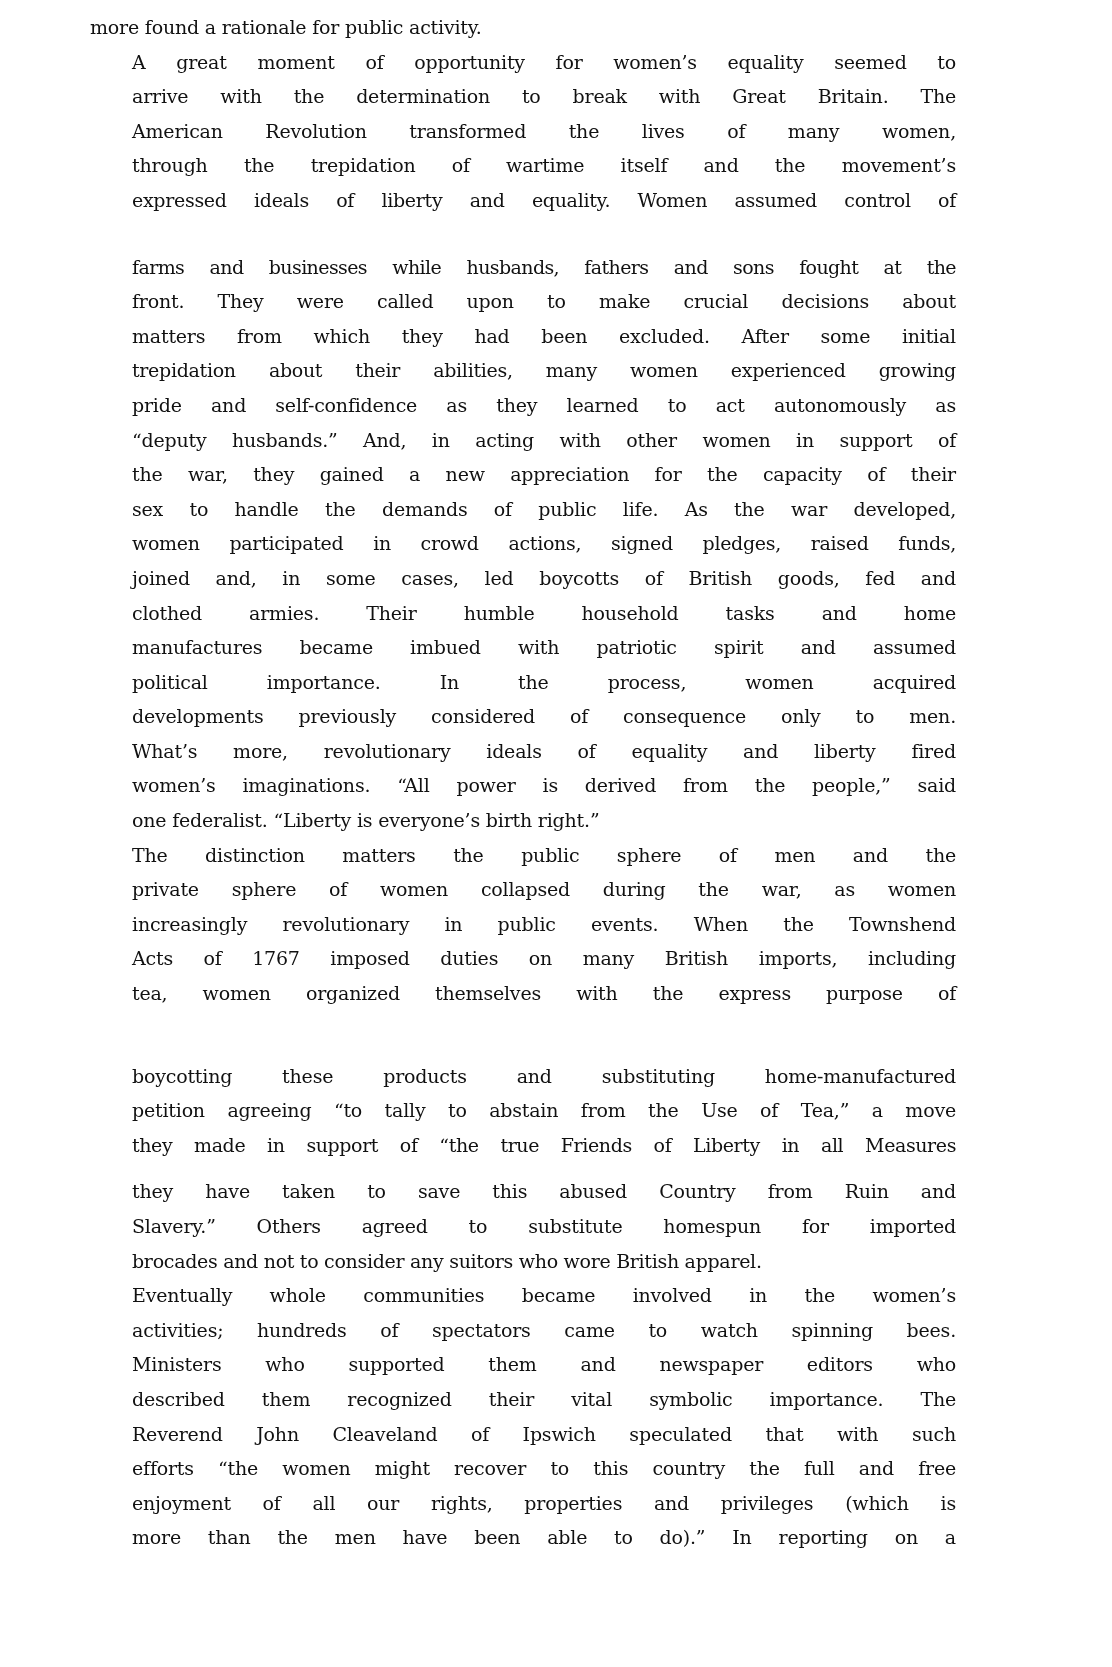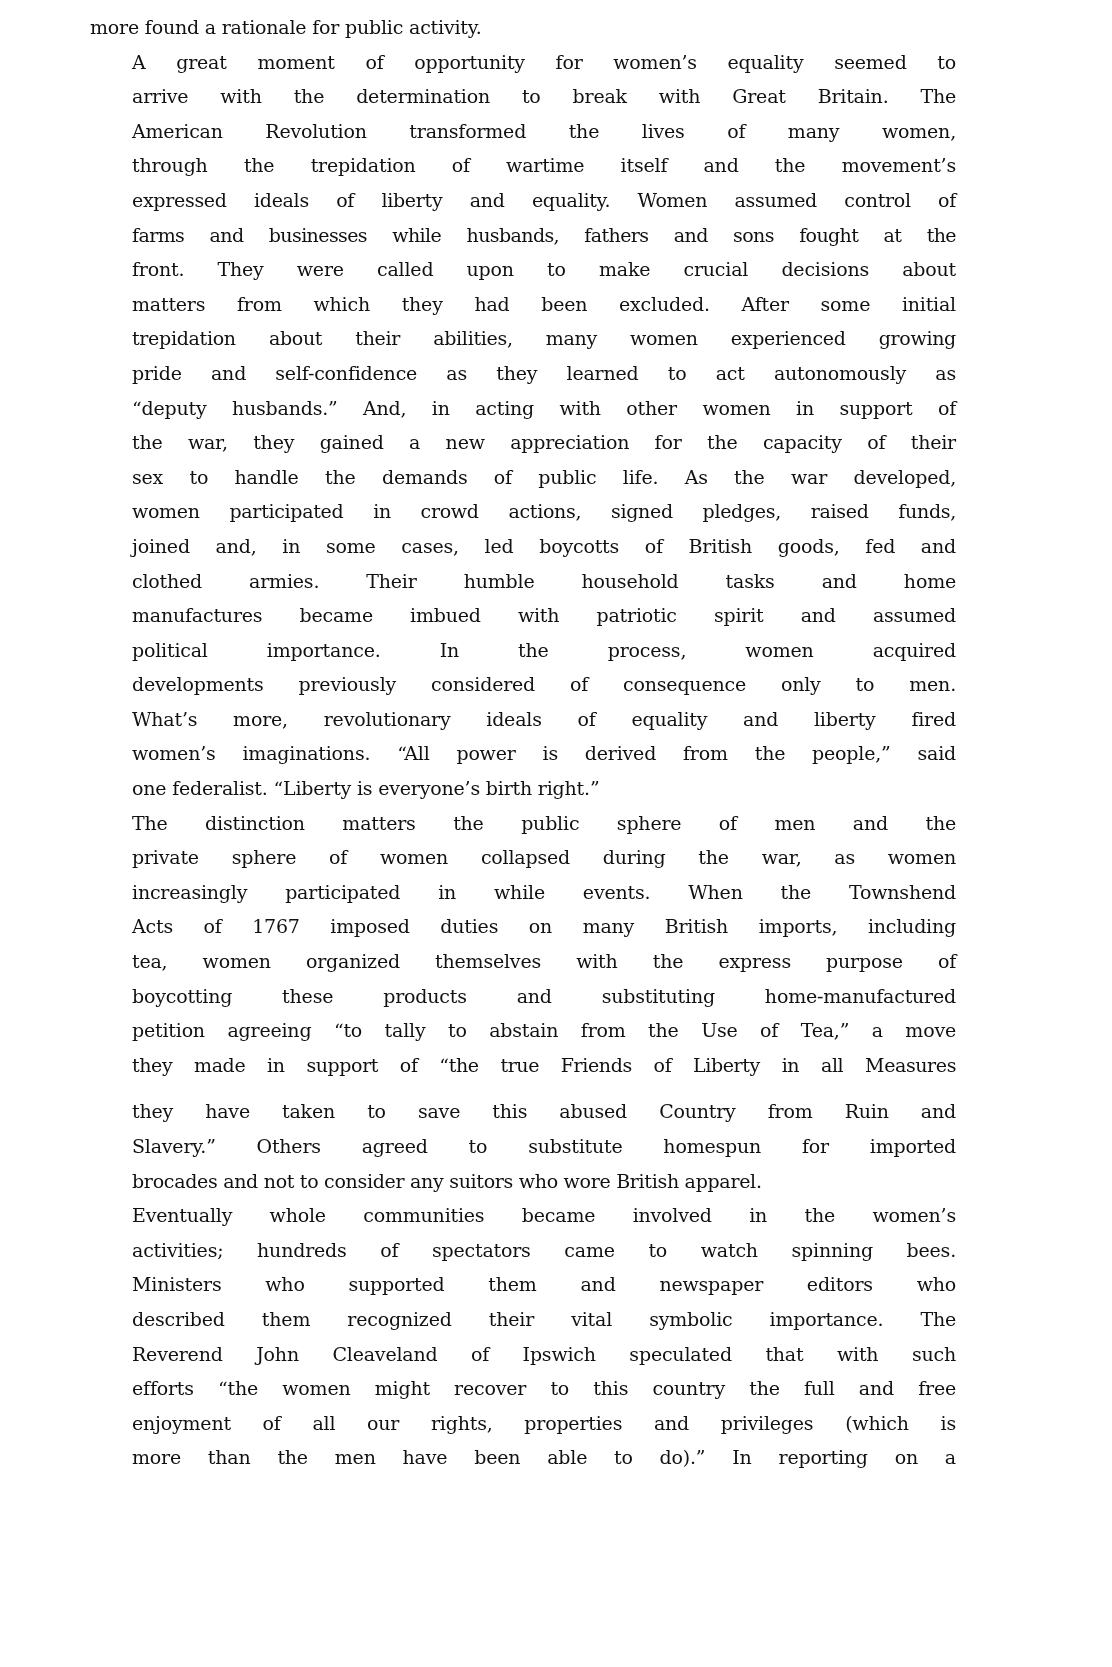--- a/index.html
+++ b/index.html
@@ -49,45 +49,45 @@
 <div class="page" id="page">
     <div class="para">
       <span class="line last" style="white-space: nowrap;">more found a rationale for public activity.</span>
     </div>
     <div class="para indent">
       <span class="line" style="text-indent: 42px; white-space: nowrap;">A great moment of opportunity for women’s equality seemed to</span>
       <span class="line" style="white-space: nowrap;">arrive with the determination to break with Great Britain. The</span>
       <span class="line" style="white-space: nowrap;">American Revolution transformed the lives of many women,</span>
       <span class="line" style="white-space: nowrap;">through the trepidation of wartime itself and the movement’s</span>
       <span class="line" style="white-space: nowrap; letter-spacing: -0.3px;">expressed ideals of liberty and equality. Women assumed control of</span>
-      <span class="line" style="white-space: nowrap; letter-spacing: -0.6px;">farms and businesses while husbands, fathers and sons fought at the</span>
+      <span class="line" style="white-space: nowrap; letter-spacing: -0.6px; margin-top: 32px;">farms and businesses while husbands, fathers and sons fought at the</span>
       <span class="line" style="white-space: nowrap;">front. They were called upon to make crucial decisions about</span>
       <span class="line" style="white-space: nowrap;">matters from which they had been excluded. After some initial</span>
       <span class="line" style="white-space: nowrap; letter-spacing: -0.3px;">trepidation about their abilities, many women experienced growing</span>
       <span class="line" style="white-space: nowrap;">pride and self-confidence as they learned to act autonomously as</span>
       <span class="line" style="white-space: nowrap;">“deputy husbands.” And, in acting with other women in support of</span>
       <span class="line" style="white-space: nowrap;">the war, they gained a new appreciation for the capacity of their</span>
       <span class="line" style="white-space: nowrap;">sex to handle the demands of public life. As the war developed,</span>
       <span class="line" style="white-space: nowrap; letter-spacing: -0.3px;">women participated in crowd actions, signed pledges, raised funds,</span>
       <span class="line" style="white-space: nowrap;">joined and, in some cases, led boycotts of British goods, fed and</span>
       <span class="line" style="white-space: nowrap;">clothed armies. Their humble household tasks and home</span>
       <span class="line" style="white-space: nowrap;">manufactures became imbued with patriotic spirit and assumed</span>
       <span class="line" style="white-space: nowrap;">political importance. In the process, women acquired</span>
       <span class="line" style="white-space: nowrap;">developments previously considered of consequence only to men.</span>
       <span class="line" style="white-space: nowrap;">What’s more, revolutionary ideals of equality and liberty fired</span>
       <span class="line" style="white-space: nowrap;">women’s imaginations. “All power is derived from the people,” said</span>
       <span class="line last" style="white-space: nowrap;">one federalist. “Liberty is everyone’s birth right.”</span>
     </div>
     <div class="para indent">
       <span class="line" style="text-indent: 42px; white-space: nowrap;">The distinction matters the public sphere of men and the</span>
       <span class="line" style="white-space: nowrap;">private sphere of women collapsed during the war, as women</span>
-      <span class="line" style="white-space: nowrap;">increasingly participated in while events. When the Townshend</span>
+      <span class="line" style="white-space: nowrap;">increasingly revolutionary in public events. When the Townshend</span>
       <span class="line" style="white-space: nowrap;">Acts of 1767 imposed duties on many British imports, including</span>
       <span class="line" style="white-space: nowrap;">tea, women organized themselves with the express purpose of</span>
-      <span class="line" style="white-space: nowrap;">boycotting these products and substituting home-manufactured</span>
+      <span class="line" style="white-space: nowrap; margin-top: 48px;">boycotting these products and substituting home-manufactured</span>
       <span class="line" style="white-space: nowrap;">petition agreeing “to tally to abstain from the Use of Tea,” a move</span>
       <span class="line" style="white-space: nowrap; letter-spacing: -0.4px;">they made in support of “the true Friends of Liberty in all Measures</span>
       <span class="line" style="white-space: nowrap; margin-top: 12px;">they have taken to save this abused Country from Ruin and</span>
       <span class="line" style="white-space: nowrap;">Slavery.” Others agreed to substitute homespun for imported</span>
       <span class="line last" style="white-space: nowrap; letter-spacing: -0.3px;">brocades and not to consider any suitors who wore British apparel.</span>
     </div>
     <div class="para indent">
       <span class="line" style="text-indent: 42px; white-space: nowrap;">Eventually whole communities became involved in the women’s</span>
       <span class="line" style="white-space: nowrap;">activities; hundreds of spectators came to watch spinning bees.</span>
       <span class="line" style="white-space: nowrap;">Ministers who supported them and newspaper editors who</span>

